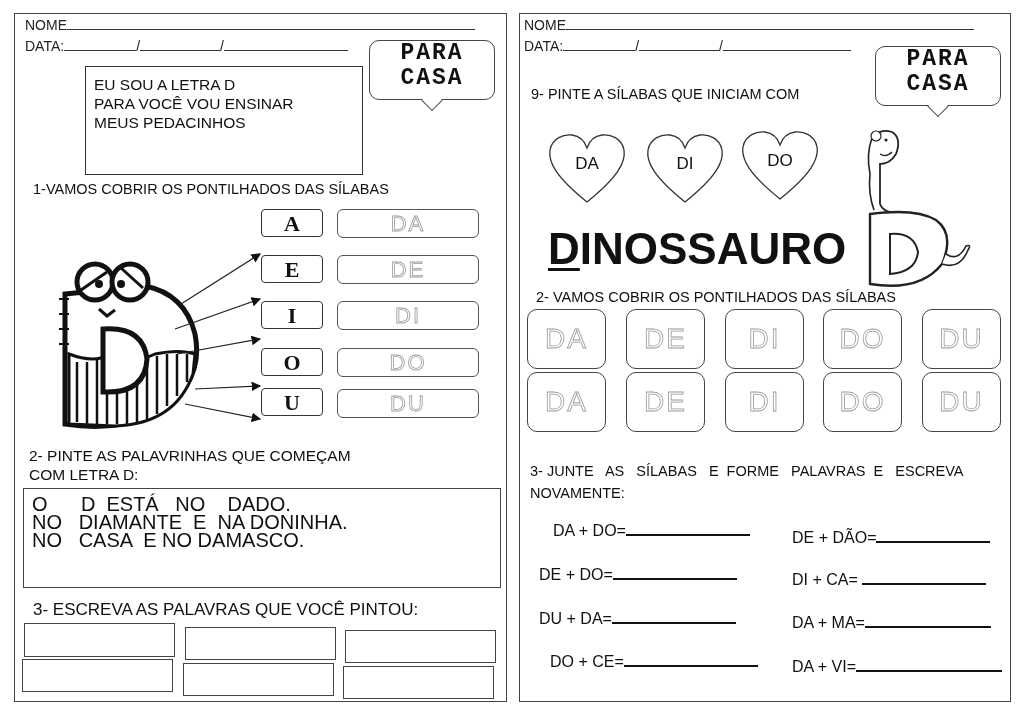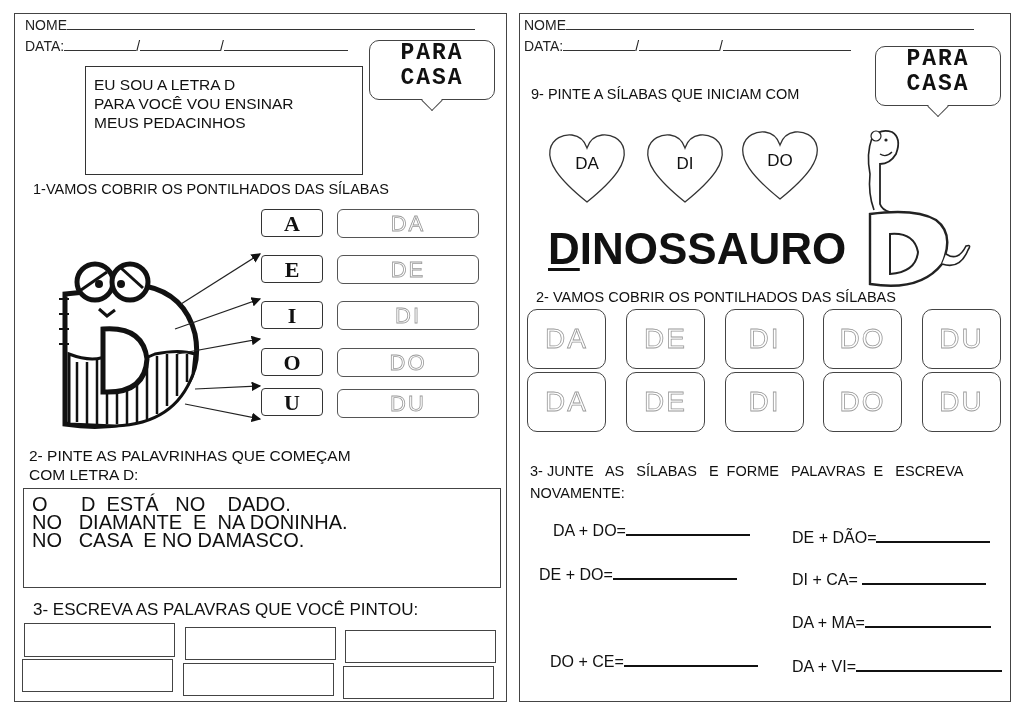--- a/index.html
+++ b/index.html
@@ -188,19 +188,20 @@
   <div class="abs trace-box2" style="left:303px;top:358px;">DO</div>
   <div class="abs trace-box2" style="left:402px;top:358px;">DU</div>
 
   <div class="abs calibri" style="left:10px;top:446px;line-height:22px;width:470px;">
     <div style="white-space:pre;">3- JUNTE   AS   SÍLABAS   E  FORME   PALAVRAS  E   ESCREVA</div>
     <div>NOVAMENTE:</div>
   </div>
 
   <div class="abs eq" style="left:19px;top:506px;margin-left:14px;"><span>DA + DO=</span><span class="uline" style="width:124px;"></span></div>
   <div class="abs eq" style="left:19px;top:550px;"><span>DE + DO=</span><span class="uline" style="width:124px;"></span></div>
+  <div class="abs eq" style="left:19px;top:594px;"><span>DU + DA=</span><span class="uline" style="width:124px;"></span></div>
   <div class="abs eq" style="left:30px;top:637px;"><span>DO + CE=</span><span class="uline" style="width:134px;"></span></div>
 
   <div class="abs eq" style="left:272px;top:513px;"><span>DE + DÃO=</span><span class="uline" style="width:114px;"></span></div>
   <div class="abs eq" style="left:272px;top:555px;"><span>DI + CA= </span><span class="uline" style="width:124px;"></span></div>
   <div class="abs eq" style="left:272px;top:598px;"><span>DA + MA=</span><span class="uline" style="width:126px;"></span></div>
   <div class="abs eq" style="left:272px;top:642px;"><span>DA + VI=</span><span class="uline" style="width:146px;"></span></div>
 </div>
 
 </body></html>

